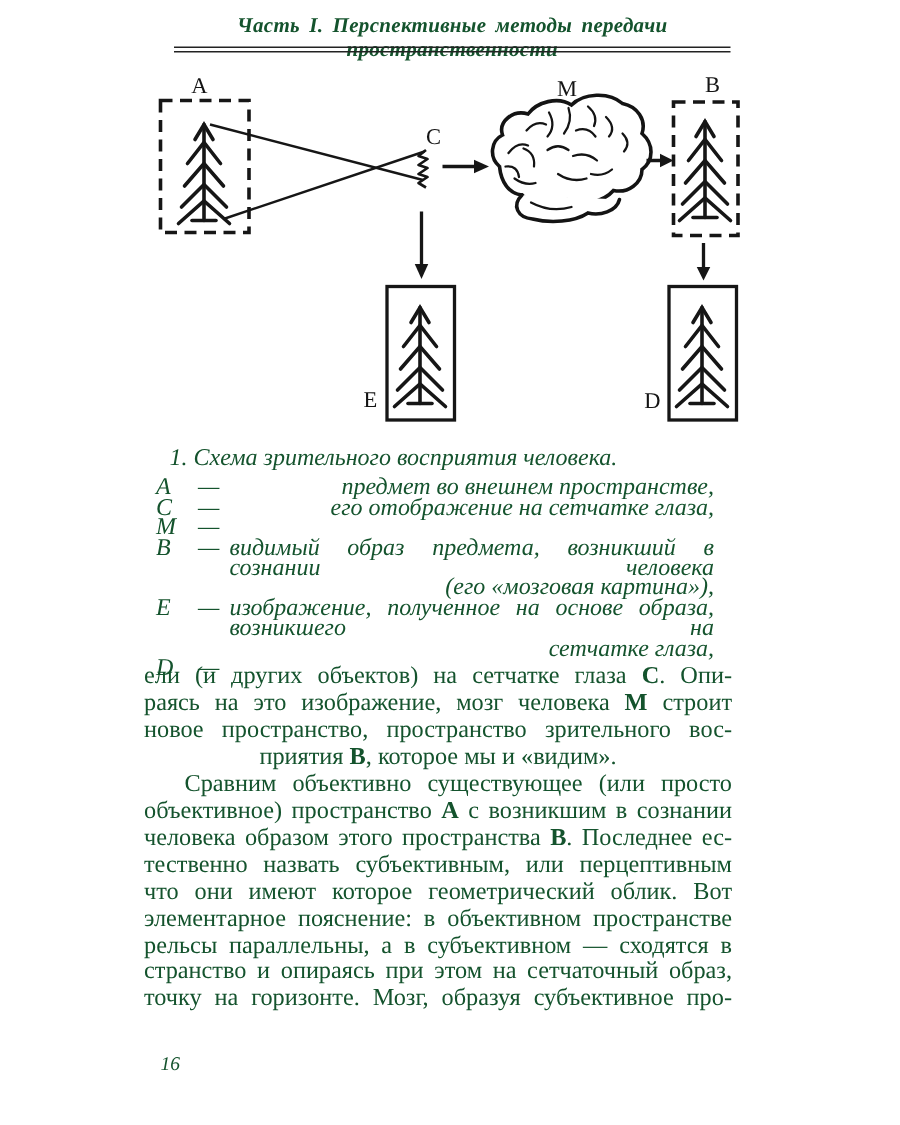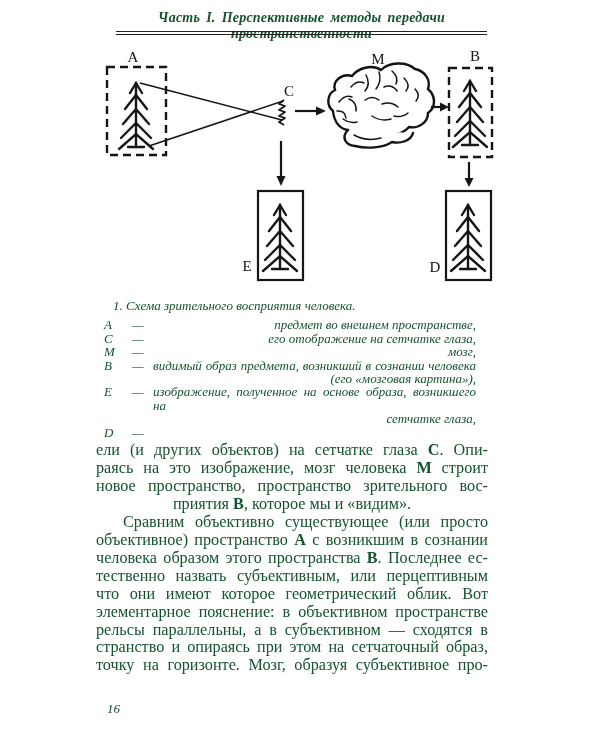--- a/index.html
+++ b/index.html
@@ -12,21 +12,21 @@
           font-style:italic;font-weight:bold;font-size:14px;letter-spacing:.2px;word-spacing:2.5px;}
   .rule{position:absolute;left:116px;top:31px;width:371px;height:2px;
         border-top:1.8px solid #222;border-bottom:1px solid #222;}
 
   
   .diagram{position:absolute;left:85px;top:45px;}
   .diagram text{font-family:"Liberation Serif","DejaVu Serif",serif;font-size:15px;fill:#141414;}
 
   
   .caption{position:absolute;left:104px;top:299px;width:372px;
-           font-style:italic;font-size:13px;line-height:13.4px;}
+           font-style:italic;font-size:16px;line-height:13.4px;}
   .cap-title{padding-left:9px;margin-bottom:6px;}
   .cap-row{display:flex;}
   .cap-letter{flex:none;width:28px;}
   .cap-dash{flex:none;width:21px;}
   .cap-text{flex:1;text-align:right;}
   .cap-text.j{text-align:justify;text-align-last:justify;}
 
   
   .body{position:absolute;left:96px;top:442px;width:392px;
         font-size:16.2px;line-height:17.95px;}
@@ -128,21 +128,20 @@
           <span class="cap-text">предмет во внешнем пространстве,</span>
         </div>
         <div class="cap-row">
           <span class="cap-letter">C</span>
           <span class="cap-dash">—</span>
           <span class="cap-text">его отображение на сетчатке глаза,</span>
         </div>
         <div class="cap-row">
           <span class="cap-letter">M</span>
           <span class="cap-dash">—</span>
-          <span class="cap-text">мозг,</span>
         </div>
         <div class="cap-row">
           <span class="cap-letter">B</span>
           <span class="cap-dash">—</span>
           <span class="cap-text j">видимый образ предмета, возникший в сознании человека</span>
         </div>
         <div class="cap-row">
           <span class="cap-text">(его «мозговая картина»),</span>
         </div>
         <div class="cap-row">

